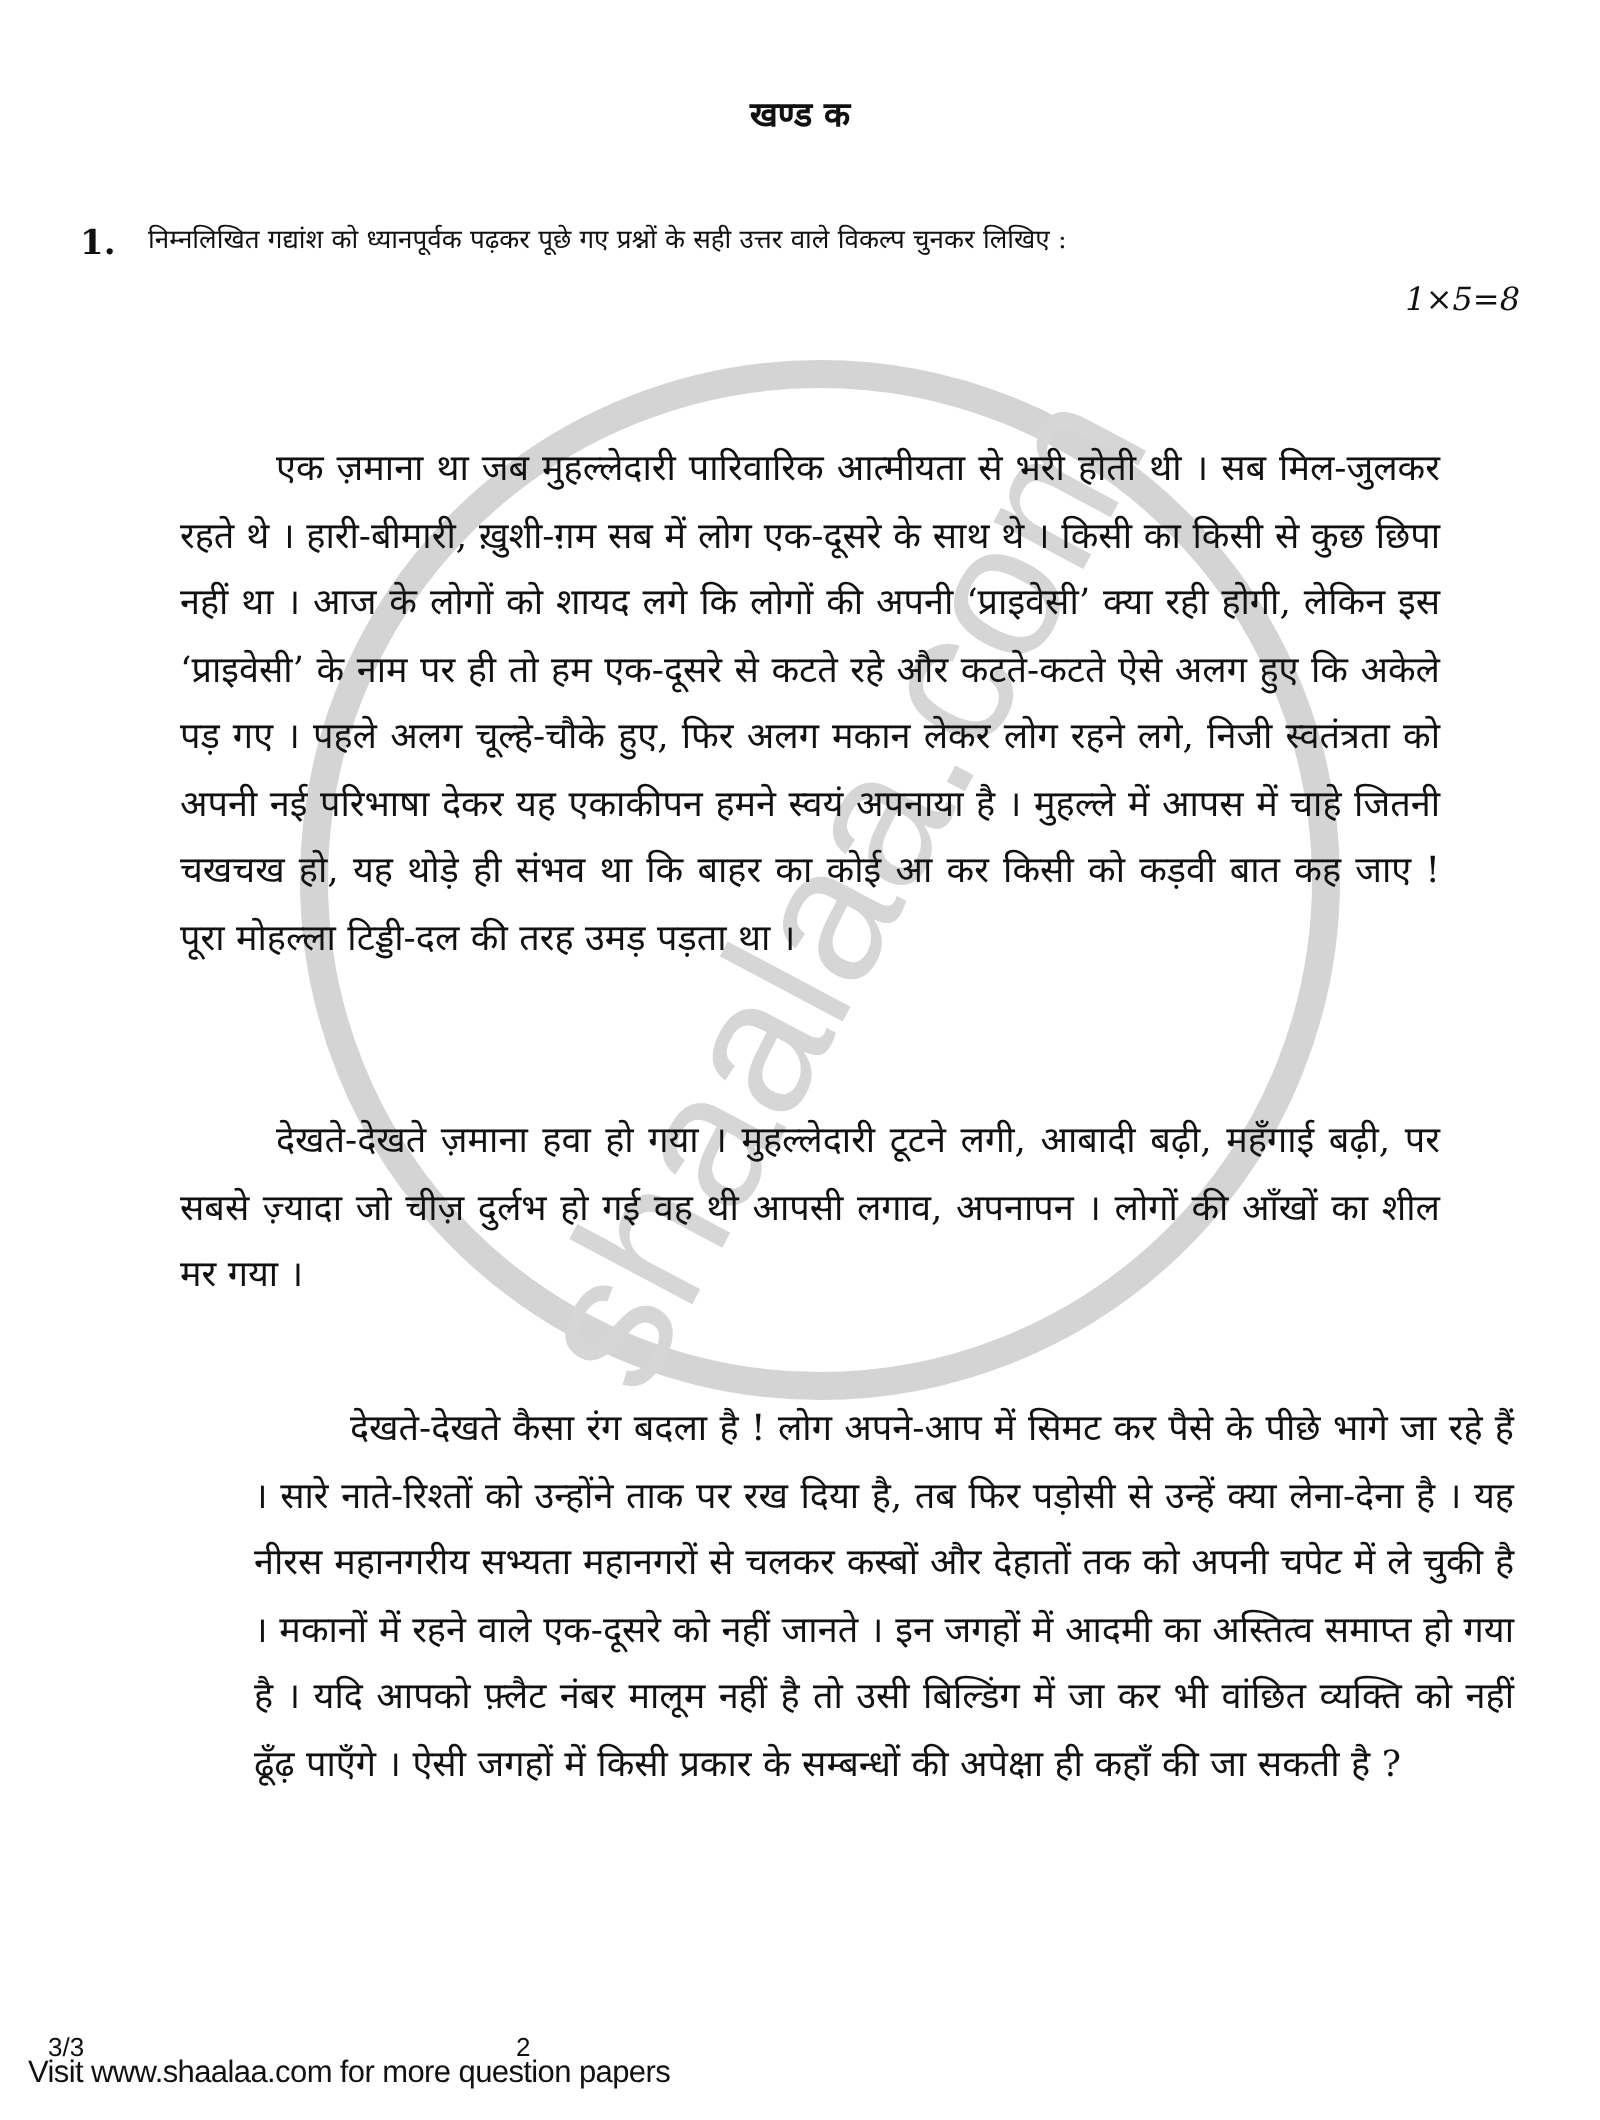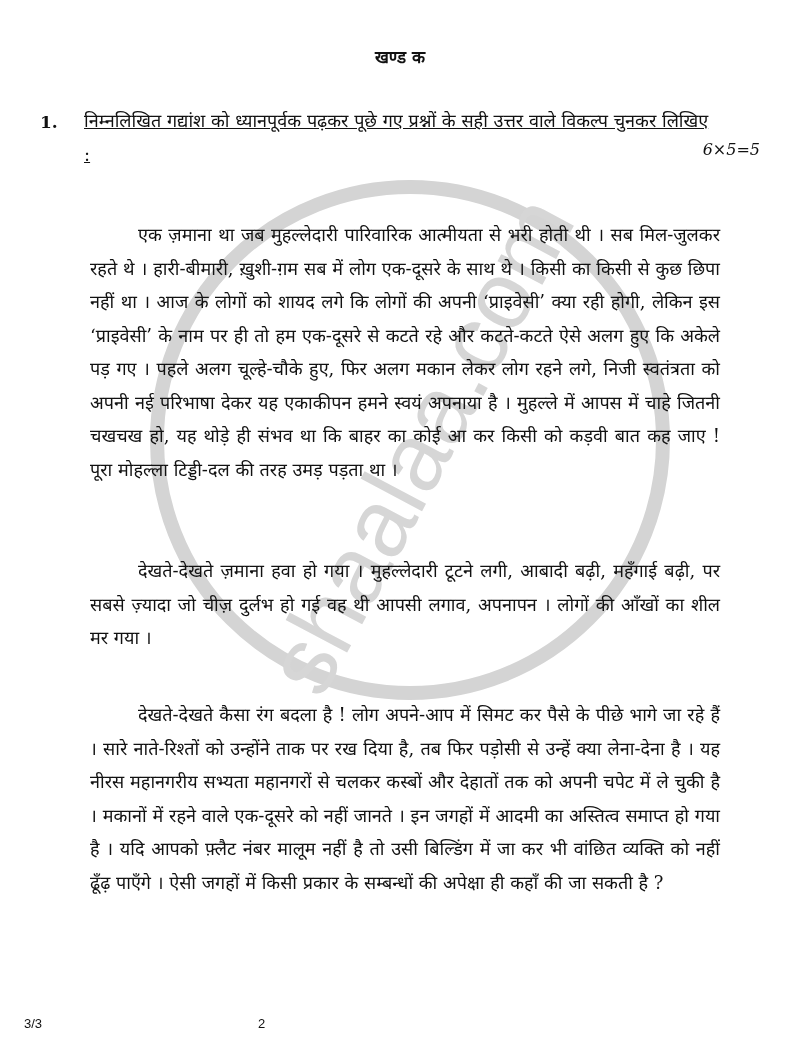--- a/index.html
+++ b/index.html
@@ -14,29 +14,29 @@
                     transform: rotate(-62deg); transform-origin: center;
                     font-family: "Liberation Sans", sans-serif; font-size: 96px;
                     color: #d6d6d6; text-align: center; pointer-events: none; z-index: 0; }
 
   .content { position: relative; z-index: 1; }
 
   .section-title { position: absolute; top: 45px; left: 0; width: 800px; text-align: center;
                    font-size: 17px; font-weight: bold; }
 
   .q-num { position: absolute; left: 40px; top: 112px; font-size: 17px; font-weight: bold; }
-  .q-text { position: absolute; left: 84px; top: 104px; width: 630px; font-size: 18px;
-            line-height: 34px; text-decoration: underline; }
+  .q-text { position: absolute; left: 74px; top: 104px; width: 630px; font-size: 13px;
+            line-height: 34px; }
   .marks { position: absolute; right: 40px; top: 140px; font-style: italic; font-size: 16px; }
 
   .para { position: absolute; left: 90px; width: 630px; font-size: 18px; line-height: 33.5px;
           text-align: justify; text-indent: 48px; }
   #p1 { top: 200px; }
   #p2 { top: 536px; }
-  #p3 { top: 680px; }
+  #p3 { top: 680px; margin-left: 37px; }
 
   .footer-code { position: absolute; left: 24px; top: 1016px; font-family: "Liberation Sans", sans-serif;
                  font-size: 13px; }
   .footer-page { position: absolute; left: 258px; top: 1016px; font-family: "Liberation Sans", sans-serif;
                  font-size: 13px; }
   .footer-visit { position: absolute; left: 14px; top: 1028px; font-family: "Liberation Sans", sans-serif;
                   font-size: 15.5px; letter-spacing: -0.3px; }
 </style>
 </head>
 <body>
@@ -44,22 +44,23 @@
 <div class="page">
 
   <div class="watermark"></div>
   <div class="watermark-text">shaalaa.com</div>
 
   <div class="content">
     <div class="section-title">खण्ड क</div>
 
     <div class="q-num">1.</div>
     <div class="q-text">निम्नलिखित गद्यांश को ध्यानपूर्वक पढ़कर पूछे गए प्रश्नों के सही उत्तर वाले विकल्प चुनकर लिखिए :</div>
-    <div class="marks">6×5=5</div>
+    <div class="marks">1×5=8</div>
 
     <p class="para" id="p1">एक ज़माना था जब मुहल्लेदारी पारिवारिक आत्मीयता से भरी होती थी । सब मिल-जुलकर रहते थे । हारी-बीमारी, ख़ुशी-ग़म सब में लोग एक-दूसरे के साथ थे । किसी का किसी से कुछ छिपा नहीं था । आज के लोगों को शायद लगे कि लोगों की अपनी ‘प्राइवेसी’ क्या रही होगी, लेकिन इस ‘प्राइवेसी’ के नाम पर ही तो हम एक-दूसरे से कटते रहे और कटते-कटते ऐसे अलग हुए कि अकेले पड़ गए । पहले अलग चूल्हे-चौके हुए, फिर अलग मकान लेकर लोग रहने लगे, निजी स्वतंत्रता को अपनी नई परिभाषा देकर यह एकाकीपन हमने स्वयं अपनाया है । मुहल्ले में आपस में चाहे जितनी चखचख हो, यह थोड़े ही संभव था कि बाहर का कोई आ कर किसी को कड़वी बात कह जाए ! पूरा मोहल्ला टिड्डी-दल की तरह उमड़ पड़ता था ।</p>
     <p class="para" id="p2">देखते-देखते ज़माना हवा हो गया । मुहल्लेदारी टूटने लगी, आबादी बढ़ी, महँगाई बढ़ी, पर सबसे ज़्यादा जो चीज़ दुर्लभ हो गई वह थी आपसी लगाव, अपनापन । लोगों की आँखों का शील मर गया ।</p>
     <p class="para" id="p3">देखते-देखते कैसा रंग बदला है ! लोग अपने-आप में सिमट कर पैसे के पीछे भागे जा रहे हैं । सारे नाते-रिश्तों को उन्होंने ताक पर रख दिया है, तब फिर पड़ोसी से उन्हें क्या लेना-देना है । यह नीरस महानगरीय सभ्यता महानगरों से चलकर कस्बों और देहातों तक को अपनी चपेट में ले चुकी है । मकानों में रहने वाले एक-दूसरे को नहीं जानते । इन जगहों में आदमी का अस्तित्व समाप्त हो गया है । यदि आपको फ़्लैट नंबर मालूम नहीं है तो उसी बिल्डिंग में जा कर भी वांछित व्यक्ति को नहीं ढूँढ़ पाएँगे । ऐसी जगहों में किसी प्रकार के सम्बन्धों की अपेक्षा ही कहाँ की जा सकती है ?</p>
   </div>
 
   <div class="footer-code">3/3</div>
   <div class="footer-page">2</div>
+  <div class="footer-visit">Visit www.shaalaa.com for more question papers</div>
 </div>
 
 </body></html>

